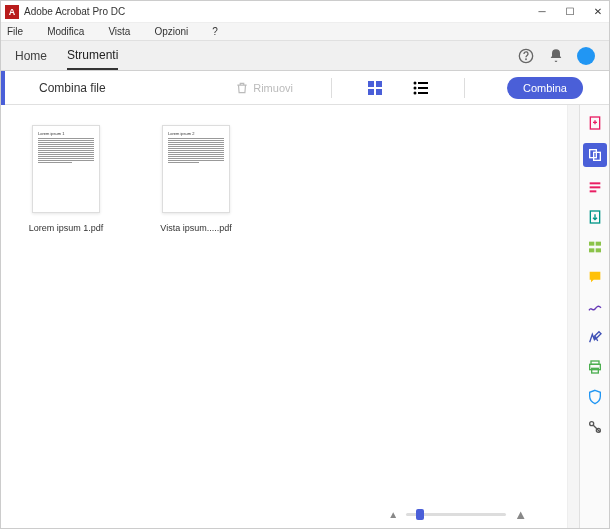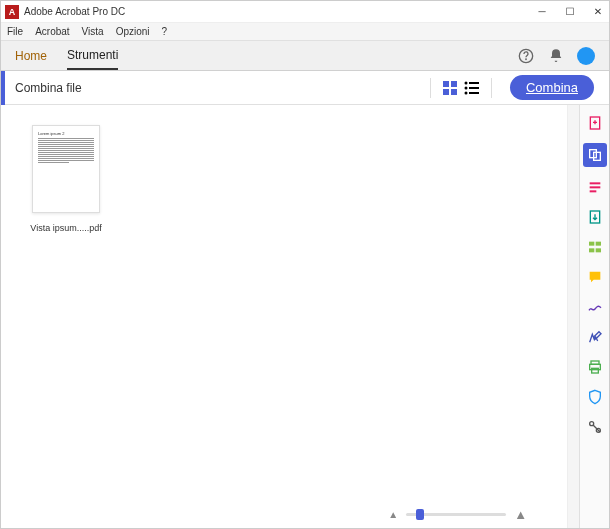--- a/index.html
+++ b/index.html
@@ -7,43 +7,43 @@
 .window { width: 610px; height: 529px; background: #fff; border: 1px solid #ccc; display: flex; flex-direction: column; }
 
 
 .titlebar { height: 22px; background: #fff; display: flex; align-items: center; padding: 0 4px; border-bottom: 1px solid #eee; }
 .app-icon { width: 14px; height: 14px; background: #b91c1c; color: #fff; font-size: 9px; font-weight: bold; display: flex; align-items: center; justify-content: center; margin-right: 5px; }
 .title-text { font-size: 10px; color: #333; flex: 1; }
 .win-controls { display: flex; gap: 14px; align-items: center; }
 .win-btn { width: 14px; height: 14px; display: flex; align-items: center; justify-content: center; font-size: 10px; color: #333; cursor: pointer; }
 
 
-.menubar { height: 18px; background: #f5f5f5; display: flex; align-items: center; padding: 0 6px; gap: 12px; font-size: 10px; color: #333; border-bottom: 1px solid #e0e0e0; }
+.menubar { height: 18px; background: #f5f5f5; display: flex; align-items: center; padding: 0 6px; gap: 24px; font-size: 10px; color: #333; border-bottom: 1px solid #e0e0e0; }
 .menu-item { cursor: pointer; }
 
 
 .navbar { height: 30px; background: #f0f0f0; display: flex; align-items: center; padding: 0 14px; border-bottom: 1px solid #d0d0d0; }
-.nav-tab { font-size: 12px; color: #a16207; margin-right: 20px; cursor: pointer; padding: 6px 0; }
+.nav-tab { font-size: 12px; color: #404040; margin-right: 20px; cursor: pointer; padding: 6px 0; }
 .nav-tab.active { color: #222; border-bottom: 2px solid #333; }
 .nav-spacer { flex: 1; }
 .nav-icon { width: 18px; height: 18px; margin-left: 12px; display: flex; align-items: center; justify-content: center; color: #666; cursor: pointer; }
 .avatar { width: 18px; height: 18px; border-radius: 50%; background: #2196F3; margin-left: 12px; }
 
 
-.toolbar { height: 34px; background: #fff; display: flex; align-items: center; border-bottom: 1px solid #e0e0e0; padding-right: 15px; }
+.toolbar { height: 34px; background: #fff; display: flex; align-items: center; border-bottom: 1px solid #e0e0e0; padding-right: 26px; gap: 24px; }
 .tool-marker { width: 4px; height: 34px; background: #4a5fd8; }
 .tool-title { font-size: 12px; color: #333; margin-left: 10px; }
 .tool-spacer { flex: 1; }
 .tool-btn { display: flex; align-items: center; gap: 4px; font-size: 11px; color: #333; padding: 4px 6px; cursor: pointer; }
 .tool-btn.disabled { color: #bbb; }
 .tool-btn svg { width: 14px; height: 14px; }
 .divider { width: 1px; height: 20px; background: #ddd; margin: 0 8px; }
 .view-icon { width: 16px; height: 16px; display: flex; align-items: center; justify-content: center; cursor: pointer; margin: 0 3px; }
 .view-icon.active { color: #4a5fd8; }
-.btn-primary { background: #4a5fd8; color: #fff; border: none; border-radius: 14px; padding: 5px 16px; font-size: 13px; cursor: pointer; margin-left: 10px; text-decoration: underline; }
+.btn-primary { background: #4a5fd8; color: #fff; border: none; border-radius: 14px; padding: 5px 16px; font-size: 11px; cursor: pointer; margin-left: 10px; }
 .btn-secondary { background: #fff; color: #333; border: 1px solid #888; border-radius: 14px; padding: 4px 14px; font-size: 11px; cursor: pointer; margin-left: 8px; }
 
 
 .main { flex: 1; display: flex; overflow: hidden; }
 .content { flex: 1; background: #fff; padding: 20px; position: relative; display: flex; gap: 40px; align-items: flex-start; }
 .file-item { display: flex; flex-direction: column; align-items: center; width: 90px; }
 .thumb { width: 68px; height: 88px; background: #fff; border: 1px solid #ddd; box-shadow: 0 1px 3px rgba(0,0,0,0.1); padding: 5px; display: flex; flex-direction: column; }
 .thumb-title { font-size: 4px; color: #333; margin-bottom: 2px; }
 .thumb-lines { flex: 0 0 auto; }
 .thumb-line { height: 1px; background: #999; margin-bottom: 1px; }
@@ -74,21 +74,21 @@
     <div class="title-text">Adobe Acrobat Pro DC</div>
     <div class="win-controls">
       <div class="win-btn">─</div>
       <div class="win-btn">☐</div>
       <div class="win-btn">✕</div>
     </div>
   </div>
 
   <div class="menubar">
     <span class="menu-item">File</span>
-    <span class="menu-item">Acrobat</span>
+    <span class="menu-item">Modifica</span>
     <span class="menu-item">Vista</span>
     <span class="menu-item">Opzioni</span>
     <span class="menu-item">?</span>
   </div>
 
   <div class="navbar">
     <div class="nav-tab">Home</div>
     <div class="nav-tab active">Strumenti</div>
     <div class="nav-spacer"></div>
     <div class="nav-icon">
@@ -103,20 +103,26 @@
           <path d="M12 2a6 6 0 00-6 6v4l-2 3h16l-2-3V8a6 6 0 00-6-6zM10 19a2 2 0 004 0"></path>
         </svg>
     </div>
     <div class="avatar"></div>
   </div>
 
   <div class="toolbar">
     <div class="tool-marker"></div>
     <div class="tool-title">Combina file</div>
     <div class="tool-spacer"></div>
+    <div class="tool-btn disabled">
+      <svg viewBox="0 0 24 24" fill="none" stroke="currentColor" stroke-width="2">
+          <path d="M4 7h16M9 7V4h6v3M6 7l1 13h10l1-13"></path>
+        </svg>
+      <span>Rimuovi</span>
+    </div>
     <div class="divider"></div>
     <div class="view-icon active">
       <svg viewBox="0 0 16 16" width="16" height="16" fill="currentColor">
           <rect x="1" y="1" width="6" height="6"></rect>
           <rect x="9" y="1" width="6" height="6"></rect>
           <rect x="1" y="9" width="6" height="6"></rect>
           <rect x="9" y="9" width="6" height="6"></rect>
         </svg>
     </div>
     <div class="view-icon">
@@ -129,20 +135,41 @@
           <rect x="5" y="12" width="10" height="2"></rect>
         </svg>
     </div>
     <div class="divider"></div>
     <button class="btn-primary">Combina</button>
   </div>
 
   <div class="main">
     <div class="content">
 
+      <div class="file-item">
+        <div class="thumb">
+          <div class="thumb-title">Lorem ipsum 1</div>
+          <div class="thumb-lines">
+            <div class="thumb-line"></div>
+              <div class="thumb-line"></div>
+              <div class="thumb-line"></div>
+              <div class="thumb-line"></div>
+              <div class="thumb-line"></div>
+              <div class="thumb-line"></div>
+              <div class="thumb-line"></div>
+              <div class="thumb-line"></div>
+              <div class="thumb-line"></div>
+              <div class="thumb-line"></div>
+              <div class="thumb-line"></div>
+              <div class="thumb-line"></div>
+              <div class="thumb-line" style="width:60%"></div>
+          </div>
+        </div>
+        <div class="file-name">Lorem ipsum 1.pdf</div>
+      </div>
 
       <div class="file-item">
         <div class="thumb">
           <div class="thumb-title">Lorem ipsum 2</div>
           <div class="thumb-lines">
             <div class="thumb-line"></div>
               <div class="thumb-line"></div>
               <div class="thumb-line"></div>
               <div class="thumb-line"></div>
               <div class="thumb-line"></div>

